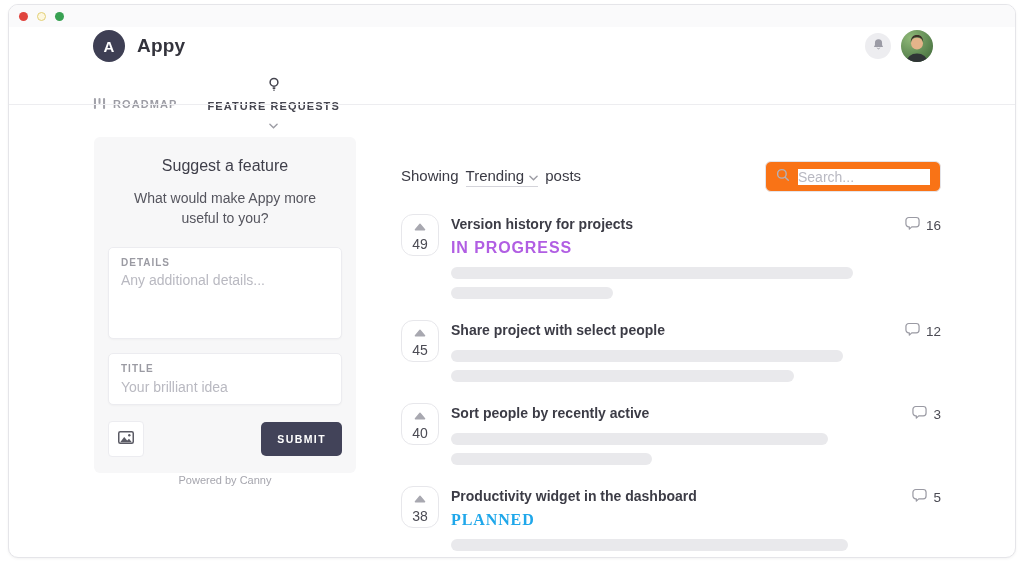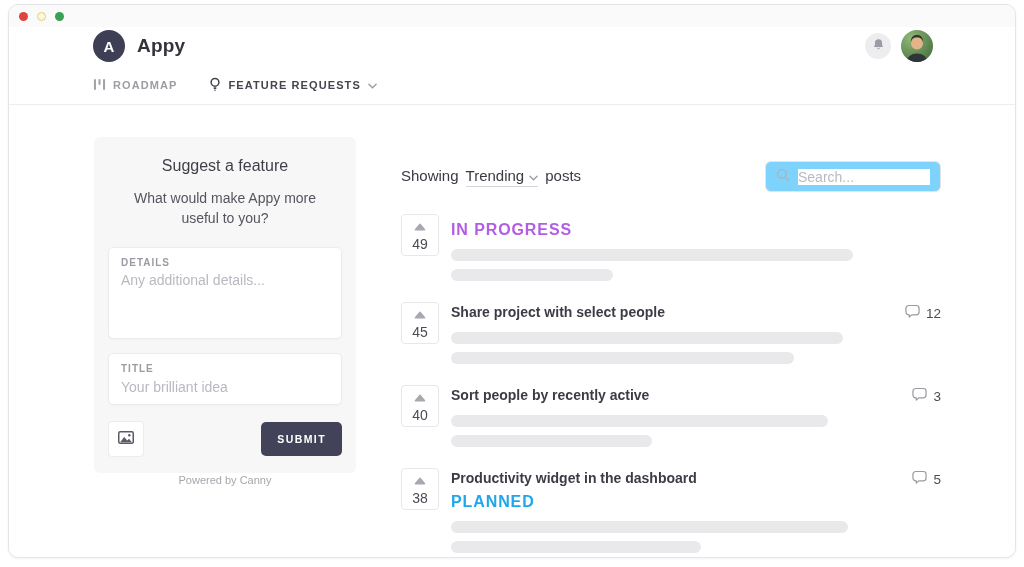--- a/index.html
+++ b/index.html
@@ -24,21 +24,21 @@
     display: flex; align-items: center; gap: 10px; }
   .bell-btn { width: 26px; height: 26px; border-radius: 50%; background: #ededf0; border: none;
     display: flex; align-items: center; justify-content: center; cursor: pointer; }
   .avatar { width: 32px; height: 32px; border-radius: 50%; overflow: hidden; cursor: pointer; }
   .avatar svg { display: block; }
 
   .nav { position: absolute; left: 84px; top: 72px; display: flex; align-items: center; gap: 30px; }
   .nav-item { display: flex; align-items: center; gap: 7px; font-size: 11px; font-weight: 700;
     letter-spacing: 1.1px; cursor: pointer; text-decoration: none; }
   .nav-item.inactive { color: #9c9ca4; }
-  .nav-item.active { color: #45454f; }
+  .nav-item.active { color: #45454f; flex-direction: column; }
   .divider { position: absolute; left: 0; right: 0; top: 99px; height: 1px; background: #ededf0; }
 
   .suggest-card { position: absolute; left: 85px; top: 132px; width: 262px;
     background: #f7f7f8; border-radius: 6px; padding: 20px 14px 16px; }
   .card-title { font-size: 16px; font-weight: 500; color: #3f3f4a; text-align: center; margin-bottom: 13px; }
   .card-sub { font-size: 14px; line-height: 1.45; color: #55555e; text-align: center;
     padding: 0 20px; margin-bottom: 18px; }
   .field { background: #fff; border: 1px solid #ececf0; border-radius: 5px;
     padding: 9px 12px 8px; box-shadow: 0 1px 2px rgba(0,0,0,.03); }
   .field + .field { margin-top: 14px; }
@@ -56,29 +56,29 @@
     letter-spacing: 1.4px; padding: 0 16px; cursor: pointer; }
   .powered { position: absolute; left: 85px; top: 469px; width: 262px; text-align: center;
     font-size: 11px; color: #a6a6ae; }
 
   .main-col { position: absolute; left: 392px; top: 156px; width: 540px; }
   .list-header { display: flex; justify-content: space-between; align-items: center; margin-bottom: 22px; }
   .showing { display: flex; align-items: baseline; gap: 7px; font-size: 15px; color: #3a3a44; }
   .sort { display: inline-flex; align-items: flex-start; gap: 5px; border: none; background: none;
     font-family: inherit; font-size: 15px; color: #3a3a44; padding: 0 0 2px;
     border-bottom: 1px solid #d4d4da; cursor: pointer; }
-  .searchbox { width: 176px; height: 31px; background: #7dd3fc; border: 1px solid #e4e4e9;
+  .searchbox { width: 176px; height: 31px; background: #f97316; border: 1px solid #e4e4e9;
     border-radius: 6px; display: flex; align-items: center; padding: 0 10px; gap: 8px; }
   .searchbox input { border: none; outline: none; width: 100%; font-family: inherit;
     font-size: 14px; color: #3f3f4a; }
   .searchbox input::placeholder { color: #b9b9c2; }
 
   .post { display: flex; gap: 12px; margin-bottom: 21px; }
   .vote { width: 38px; height: 42px; flex: 0 0 38px; background: #fff; border: 1px solid #e7e7eb;
-    border-radius: 4px; display: flex; flex-direction: column; align-items: center;
+    border-radius: 12px; display: flex; flex-direction: column; align-items: center;
     justify-content: center; gap: 2px; cursor: pointer; font-family: inherit; }
   .vote-count { font-size: 14px; color: #4b4b54; }
   .post-body { flex: 1; min-width: 0; padding-top: 2px; }
   .post-top { display: flex; justify-content: space-between; align-items: flex-start; }
   .post-title { font-size: 14px; font-weight: 700; color: #3c3c46; cursor: pointer; }
   .comments { display: flex; align-items: center; gap: 6px; font-size: 13.5px; color: #4b4b54; }
   .badge { display: block; font-size: 16px; font-weight: 700; letter-spacing: .9px; margin-top: 5px; }
   .bar { height: 12px; background: #e9e9ec; border-radius: 6px; margin-top: 8px; }
   .bar.first { margin-top: 10px; }
 </style>
@@ -209,20 +209,31 @@
     <div class="post">
       <button class="vote">
         <span>
           <svg width="12" height="8" viewBox="0 0 12 8">
               <path d="M6 1.2 10.6 6.8 H1.4Z" fill="#a8a8b0" stroke="#a8a8b0" stroke-width="1.4" stroke-linejoin="round"></path>
             </svg>
         </span>
         <span class="vote-count">49</span>
       </button>
       <div class="post-body">
+        <div class="post-top">
+          <h3 class="post-title">Version history for projects</h3>
+          <div class="comments">
+            <span>
+              <svg width="15" height="15" viewBox="0 0 16 16">
+                  <path d="M4.6 14 V11.6 H4 a3 3 0 0 1-3-3 V4.6 a3 3 0 0 1 3-3 h8 a3 3 0 0 1 3 3 v4 a3 3 0 0 1-3 3 H7.2Z" fill="none" stroke="#9a9aa3" stroke-width="1.3" stroke-linejoin="round"></path>
+                </svg>
+            </span>
+            <span>16</span>
+          </div>
+        </div>
         <span class="badge" style="color: rgb(177, 94, 227);">IN PROGRESS</span>
         <div class="bar first" style="width: 82%;"></div>
         <div class="bar" style="width: 33%;"></div>
       </div>
     </div>
 
     <div class="post">
       <button class="vote">
         <span>
           <svg width="12" height="8" viewBox="0 0 12 8">
@@ -288,19 +299,19 @@
           <h3 class="post-title">Productivity widget in the dashboard</h3>
           <div class="comments">
             <span>
               <svg width="15" height="15" viewBox="0 0 16 16">
                   <path d="M4.6 14 V11.6 H4 a3 3 0 0 1-3-3 V4.6 a3 3 0 0 1 3-3 h8 a3 3 0 0 1 3 3 v4 a3 3 0 0 1-3 3 H7.2Z" fill="none" stroke="#9a9aa3" stroke-width="1.3" stroke-linejoin="round"></path>
                 </svg>
             </span>
             <span>5</span>
           </div>
         </div>
-        <span class="badge" style="color: rgb(31, 167, 234);">PLANNED</span>
+        <span class="badge" style="color: rgb(31, 167, 234); font-family: Liberation Serif, serif;">PLANNED</span>
         <div class="bar first" style="width: 81%;"></div>
         <div class="bar" style="width: 51%;"></div>
       </div>
     </div>
   </main>
 </div>
 
 </body></html>

